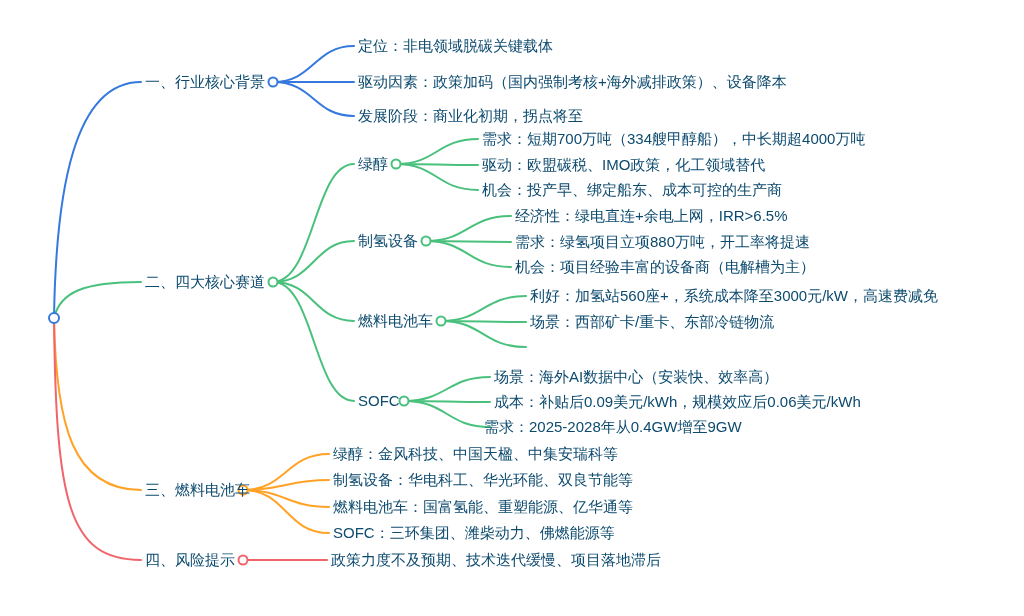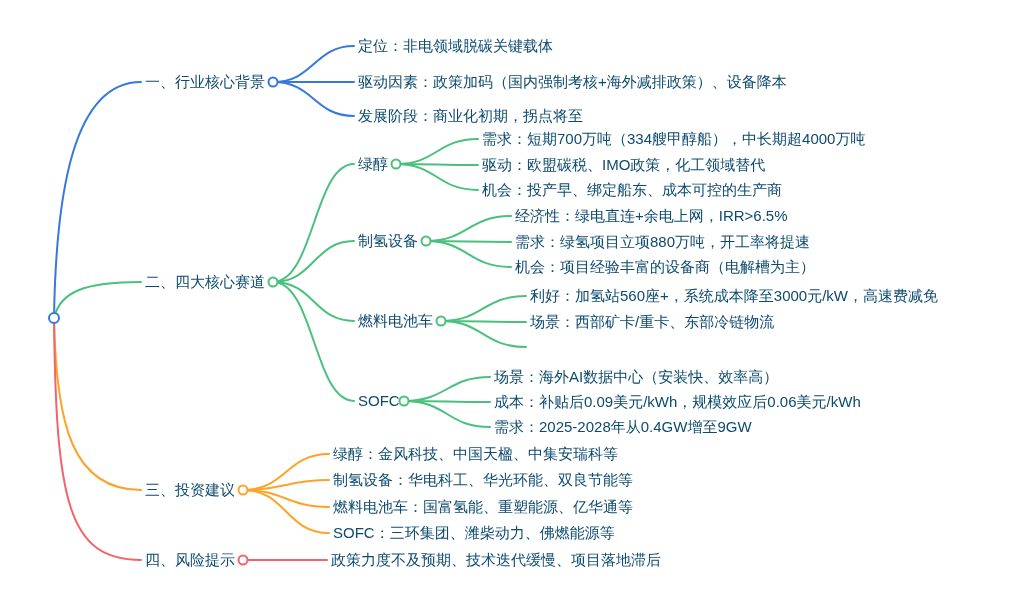--- a/index.html
+++ b/index.html
@@ -88,23 +88,23 @@
   <div class="label" style="left:515px; top:231px;">需求：绿氢项目立项880万吨，开工率将提速</div>
   <div class="label" style="left:515px; top:256px;">机会：项目经验丰富的设备商（电解槽为主）</div>
 
   <div class="label" style="left:358px; top:310px;text-align:right;">燃料电池车</div>
   <div class="label" style="left:530px; top:285px;text-align:right;">利好：加氢站560座+，系统成本降至3000元/kW，高速费减免</div>
   <div class="label" style="left:530px; top:311px;">场景：西部矿卡/重卡、东部冷链物流</div>
 
   <div class="label" style="left:358px; top:390px;">SOFC</div>
   <div class="label" style="left:494px; top:366px;">场景：海外AI数据中心（安装快、效率高）</div>
   <div class="label" style="left:494px; top:391px;">成本：补贴后0.09美元/kWh，规模效应后0.06美元/kWh</div>
-  <div class="label" style="left:494px; top:416px;">需求：2025-2028年从0.4GW增至9GW</div>
+  <div class="label" style="left:484px; top:416px;">需求：2025-2028年从0.4GW增至9GW</div>
 
-  <div class="label l1" style="left:145px; top:479px;">三、投资建议</div>
+  <div class="label l1" style="left:145px; top:479px;">三、燃料电池车</div>
   <div class="label" style="left:333px; top:443px;">绿醇：金风科技、中国天楹、中集安瑞科等</div>
   <div class="label" style="left:333px; top:469px;">制氢设备：华电科工、华光环能、双良节能等</div>
   <div class="label" style="left:333px; top:496px;">燃料电池车：国富氢能、重塑能源、亿华通等</div>
   <div class="label" style="left:333px; top:522px;">SOFC：三环集团、潍柴动力、佛燃能源等</div>
 
   <div class="label l1" style="left:145px; top:549px;">四、风险提示</div>
   <div class="label" style="left:331px; top:549px;">政策力度不及预期、技术迭代缓慢、项目落地滞后</div>
 
 </div>
 

